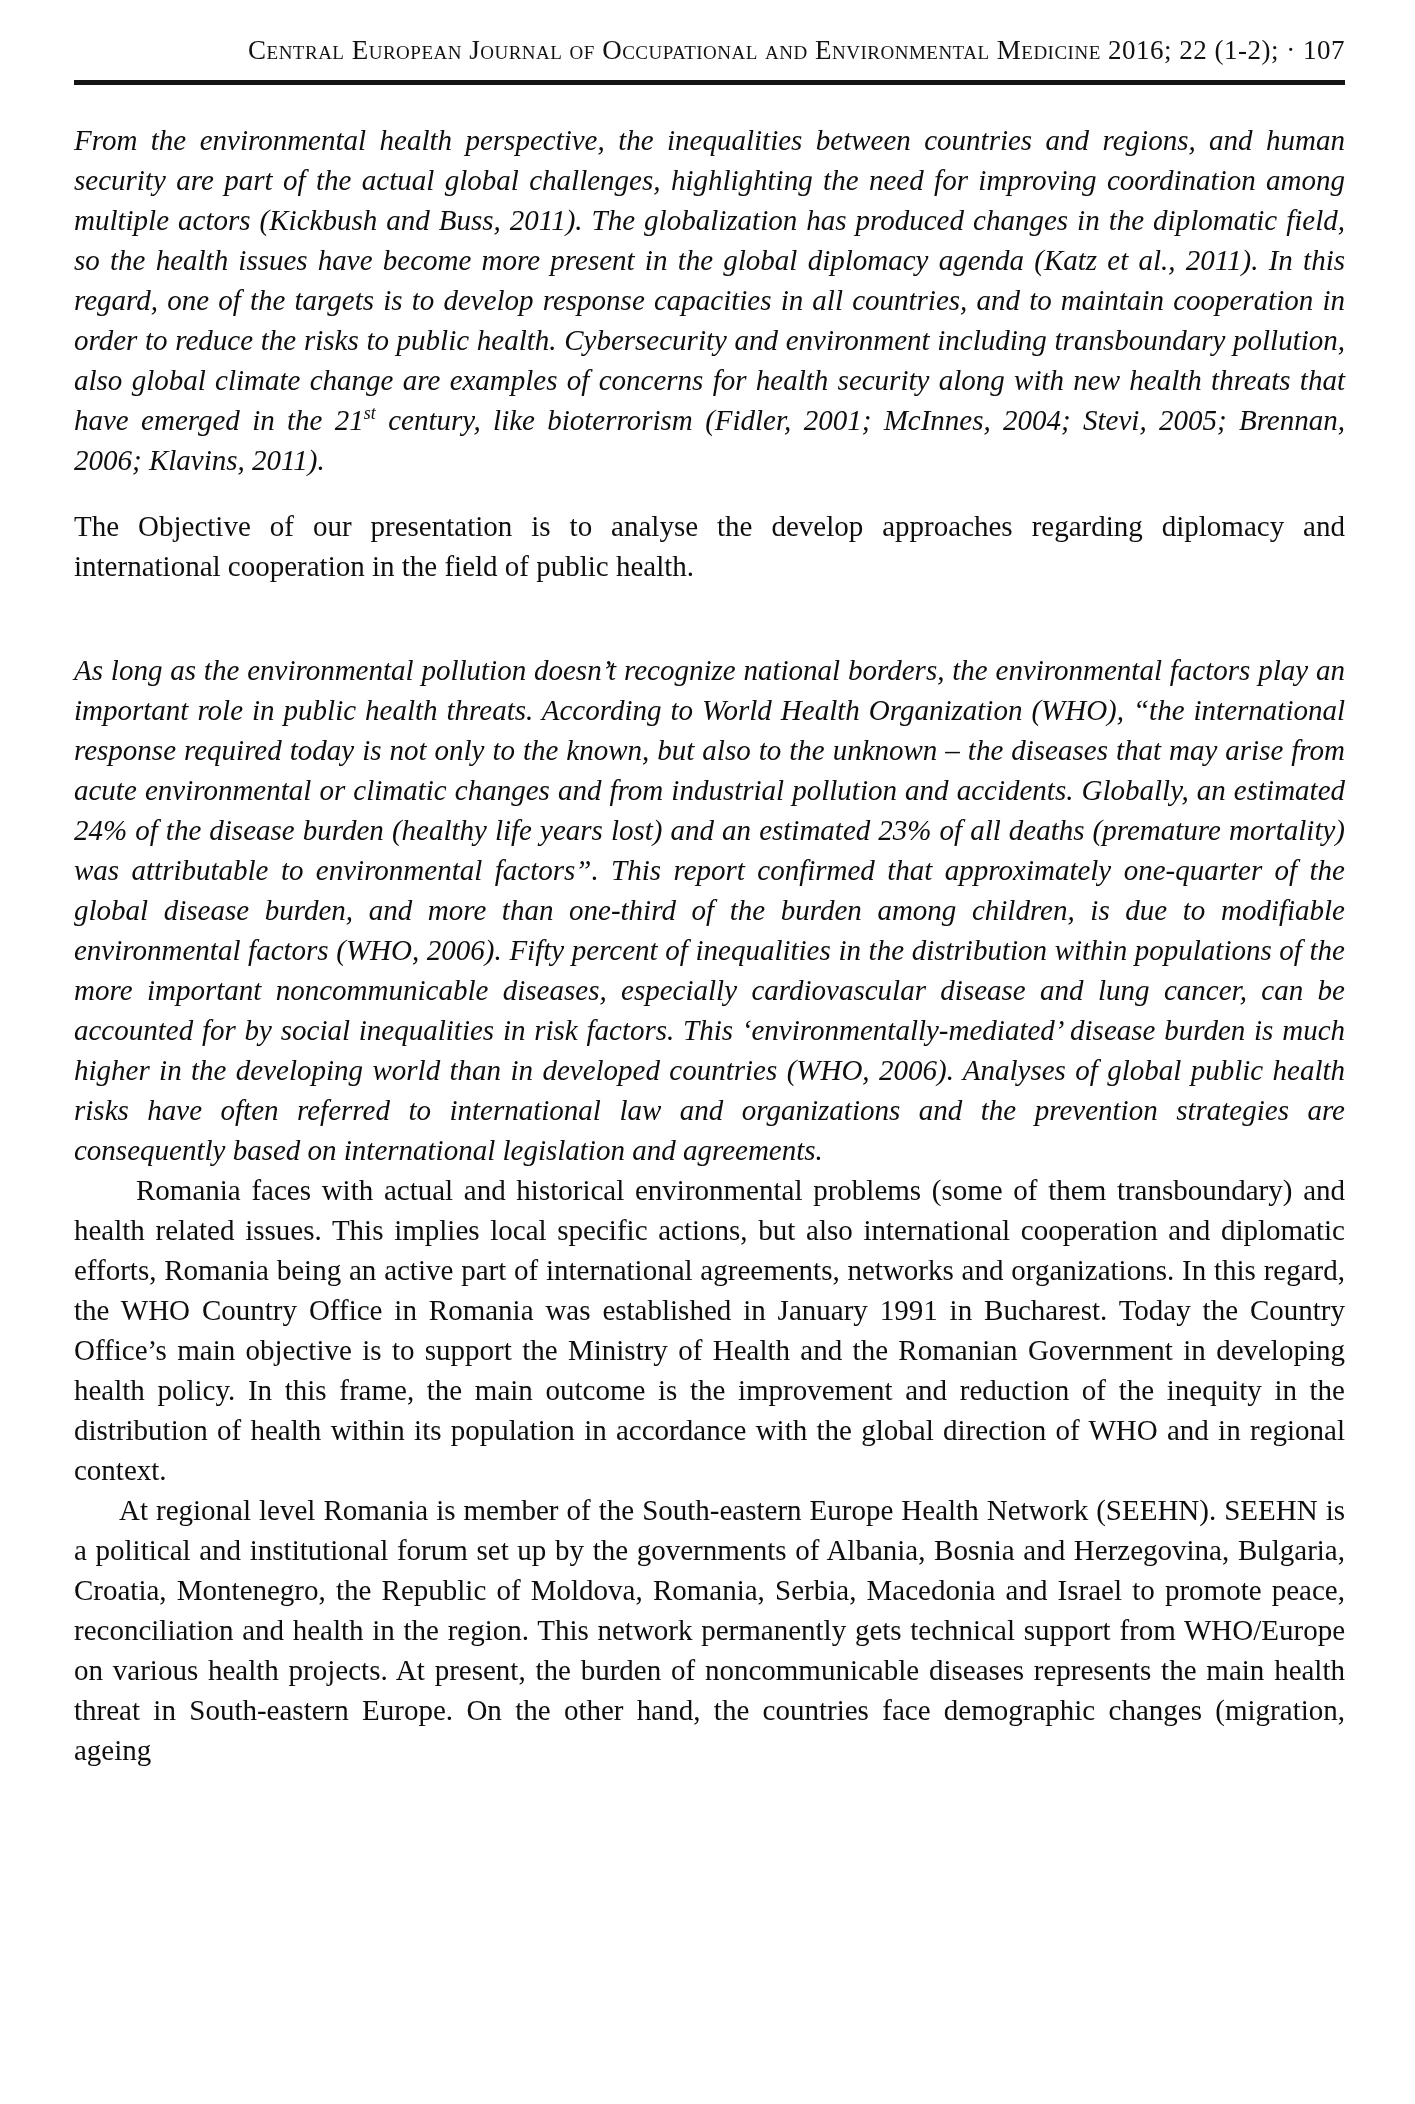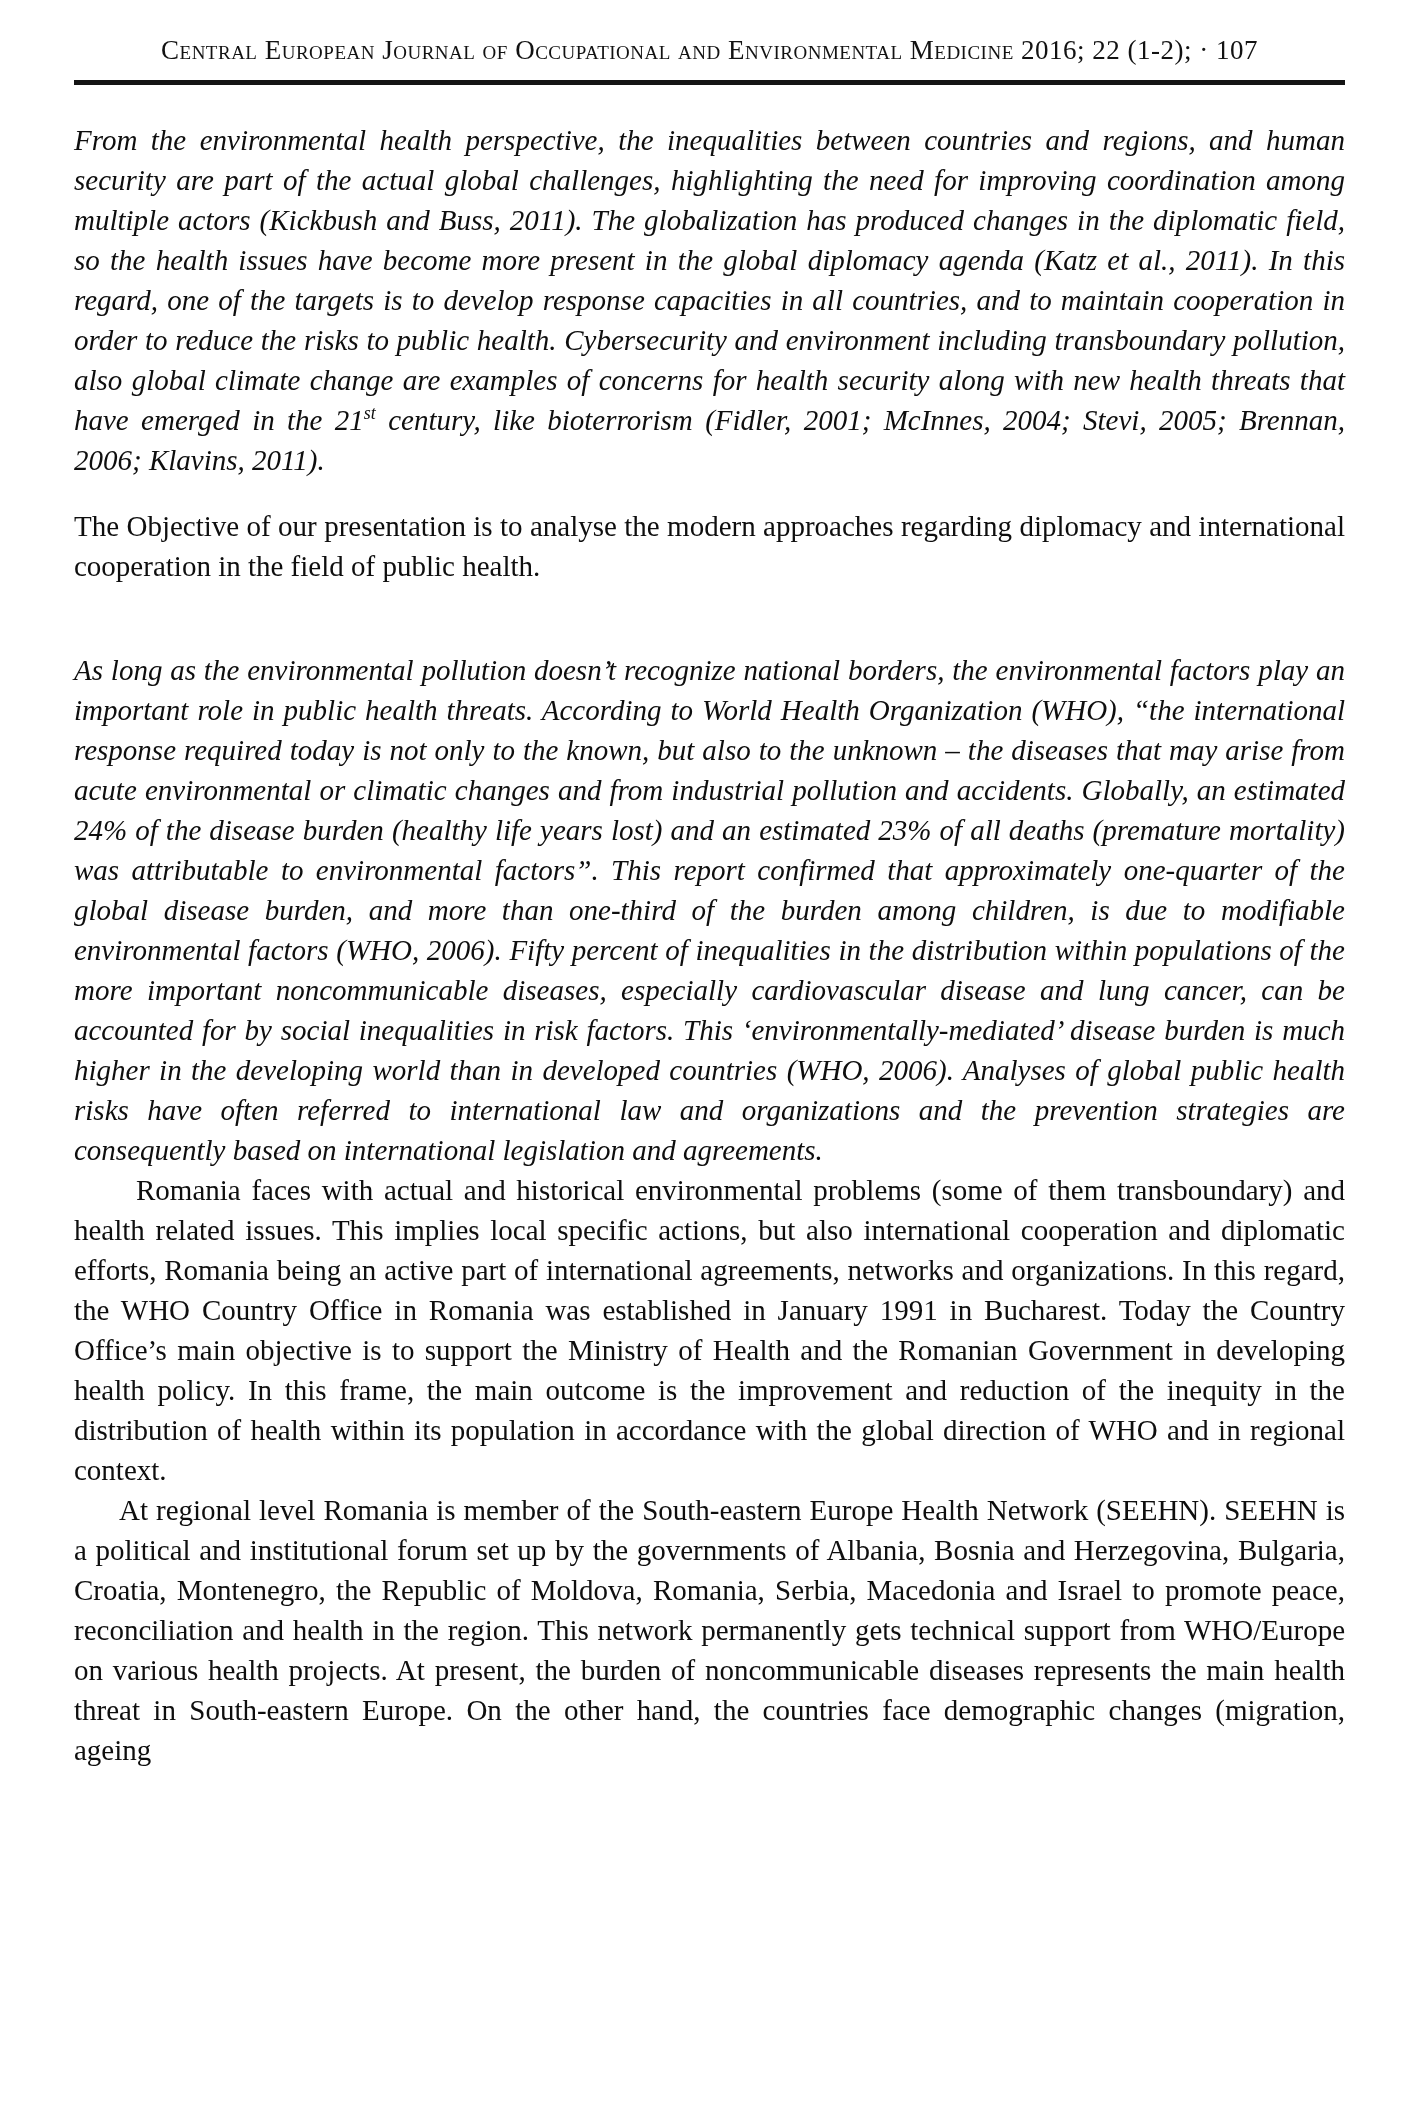--- a/index.html
+++ b/index.html
@@ -15,21 +15,21 @@
     margin: 0 auto;
     background: #ffffff;
     box-sizing: border-box;
     padding: 0 70px 0 74px;
     overflow: hidden;
     color: #0e0e0e;
     font-family: "Liberation Serif", "DejaVu Serif", serif;
   }
   .journal-line {
     margin-top: 33px;
-    text-align: center;
+    text-align: right;
     font-variant: small-caps;
     font-size: 27px;
     line-height: 34px;
     letter-spacing: 0.5px;
     color: #121212;
     white-space: nowrap;
   }
   .rule {
     margin-top: 13px;
     height: 5px;
@@ -72,21 +72,21 @@
   <header>
     <div class="journal-line">Central European Journal of Occupational and Environmental Medicine 2016; 22 (1-2); · 107</div>
     <div class="rule"></div>
   </header>
 
   <main>
 
 
     <p class="body-p p-intro-1"><span>From the environmental health perspective, the inequalities between countries and regions, and human security are part of the actual global challenges, highlighting the need for improving coordination among multiple actors (Kickbush and Buss, 2011). The globalization has produced changes in the diplomatic field, so the health issues have become more present in the global diplomacy agenda (Katz et al., 2011). In this regard, one of the targets is to develop response capacities in all countries, and to maintain cooperation in order to reduce the risks to public health. Cybersecurity and environment including transboundary pollution, also global climate change are examples of concerns for health security along with new health threats that have emerged in the 21</span><sup class="sup">st</sup><span> century, like bioterrorism (Fidler, 2001; McInnes, 2004; Stevi, 2005; Brennan, 2006; Klavins, 2011).</span></p>
 
-    <p class="body-p p-intro-2">The Objective of our presentation is to analyse the modern approaches regarding diplomacy and international cooperation in the field of public health.</p>
+    <p class="body-p p-intro-2">The Objective of our presentation is to analyse the develop approaches regarding diplomacy and international cooperation in the field of public health.</p>
 
 
     <p class="body-p p-results-1">As long as the environmental pollution doesn’t recognize national borders, the environmental factors play an important role in public health threats. According to World Health Organization (WHO), “the international response required today is not only to the known, but also to the unknown – the diseases that may arise from acute environmental or climatic changes and from industrial pollution and accidents. Globally, an estimated 24% of the disease burden (healthy life years lost) and an estimated 23% of all deaths (premature mortality) was attributable to environmental factors”. This report confirmed that approximately one-quarter of the global disease burden, and more than one-third of the burden among children, is due to modifiable environmental factors (WHO, 2006). Fifty percent of inequalities in the distribution within populations of the more important noncommunicable diseases, especially cardiovascular disease and lung cancer, can be accounted for by social inequalities in risk factors. This ‘environmentally-mediated’ disease burden is much higher in the developing world than in developed countries (WHO, 2006). Analyses of global public health risks have often referred to international law and organizations and the prevention strategies are consequently based on international legislation and agreements.</p>
 
     <p class="body-p indent-lg">Romania faces with actual and historical environmental problems (some of them transboundary) and health related issues. This implies local specific actions, but also international cooperation and diplomatic efforts, Romania being an active part of international agreements, networks and organizations. In this regard, the WHO Country Office in Romania was established in January 1991 in Bucharest. Today the Country Office’s main objective is to support the Ministry of Health and the Romanian Government in developing health policy. In this frame, the main outcome is the improvement and reduction of the inequity in the distribution of health within its population in accordance with the global direction of WHO and in regional context.</p>
 
     <p class="body-p indent-md justify-last">At regional level Romania is member of the South-eastern Europe Health Network (SEEHN). SEEHN is a political and institutional forum set up by the governments of Albania, Bosnia and Herzegovina, Bulgaria, Croatia, Montenegro, the Republic of Moldova, Romania, Serbia, Macedonia and Israel to promote peace, reconciliation and health in the region. This network permanently gets technical support from WHO/Europe on various health projects. At present, the burden of noncommunicable diseases represents the main health threat in South-eastern Europe. On the other hand, the countries face demographic changes (migration, ageing</p>
 
   </main>
 

